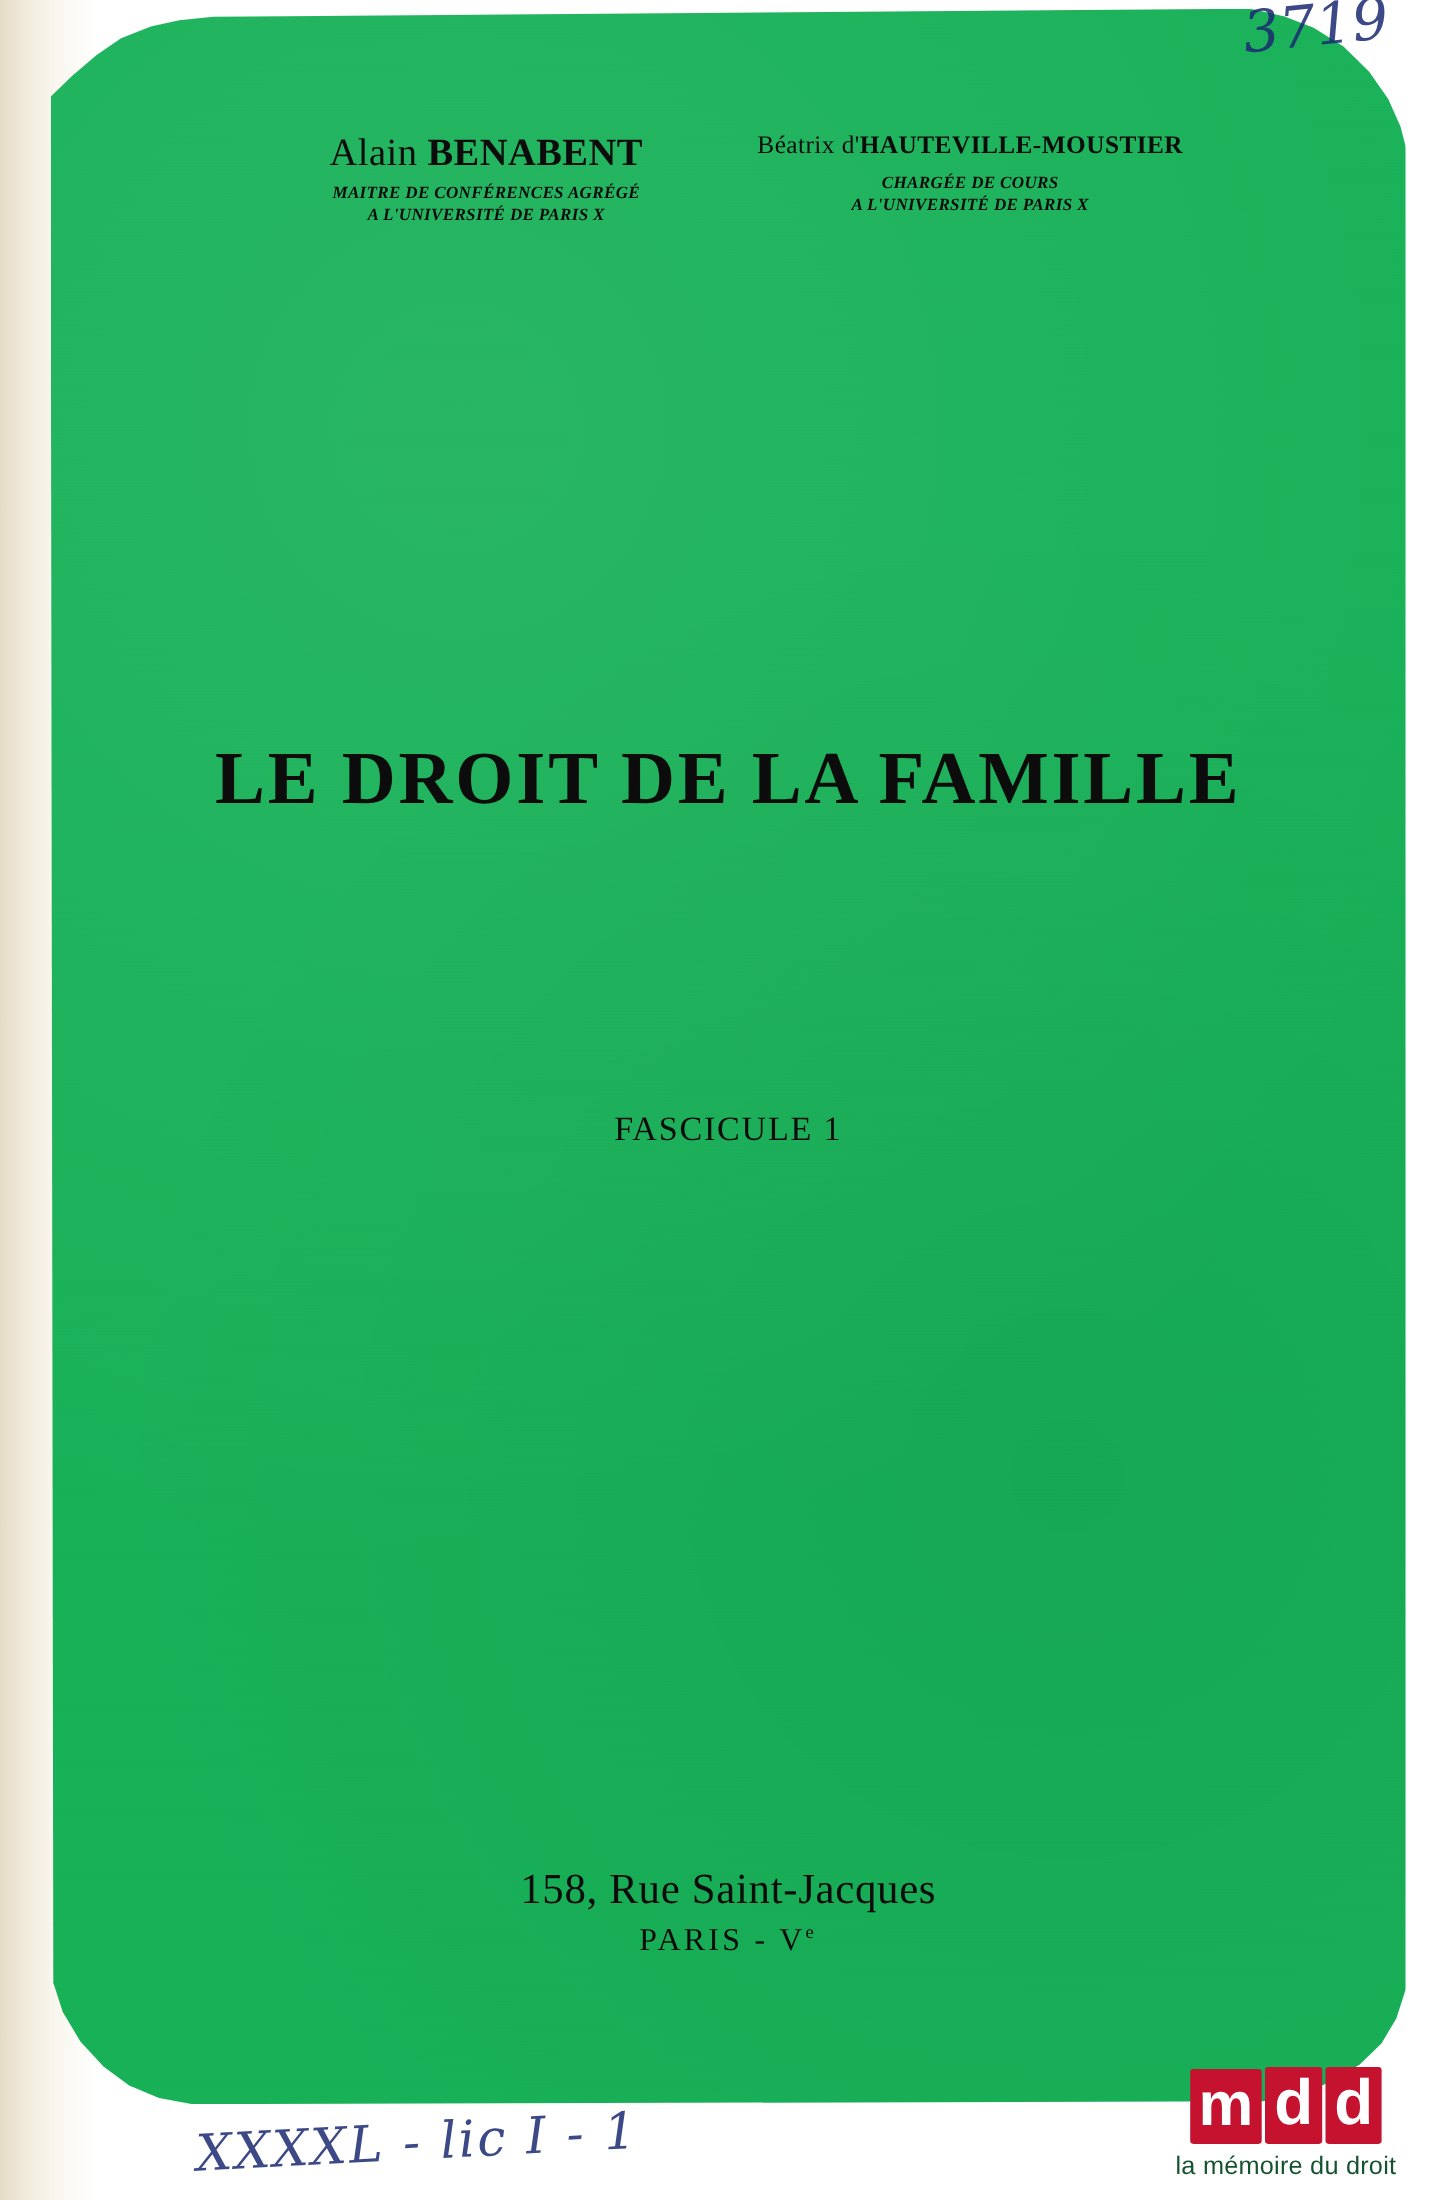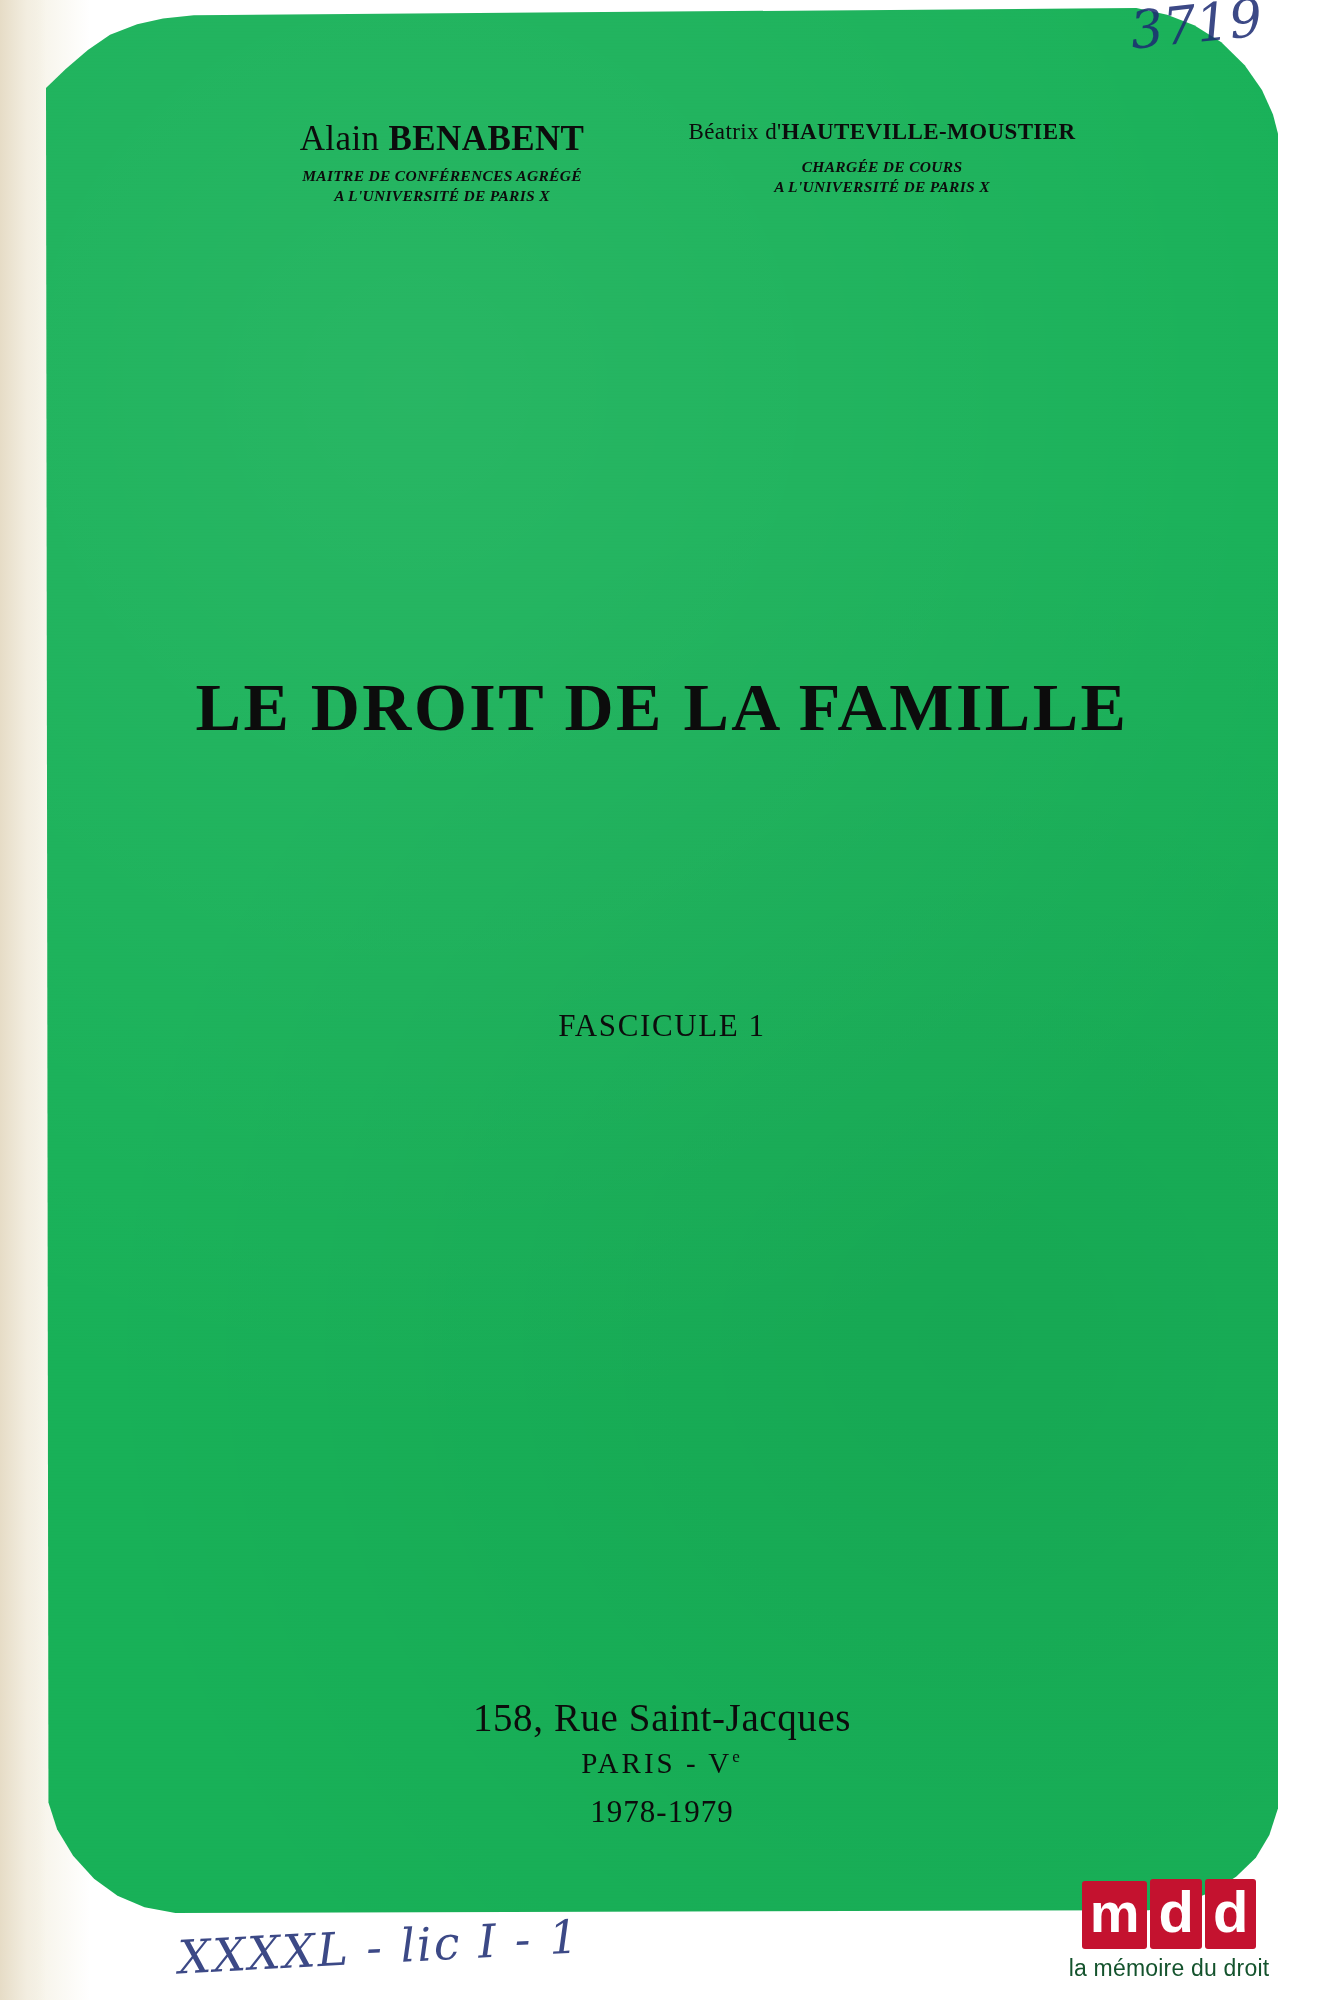--- a/index.html
+++ b/index.html
@@ -267,21 +267,20 @@
 
     <div class="title">LE DROIT DE LA FAMILLE</div>
 
     <div class="fascicule">FASCICULE 1</div>
 
     <div class="publisher">
       <div class="pub-address">158, Rue Saint-Jacques</div>
       <div class="pub-city">
         <span>PARIS - V</span><sup>e</sup>
       </div>
-      <div class="pub-years">1978-1979</div>
     </div>
   </div>
 
   <div class="hw hw-top">3719</div>
   <div class="hw hw-bottom">XXXXL - lic I - 1</div>
 
   <div class="logo">
     <div class="logo-mark">
       <span class="logo-letter m">m</span>
       <span class="logo-letter">d</span>

